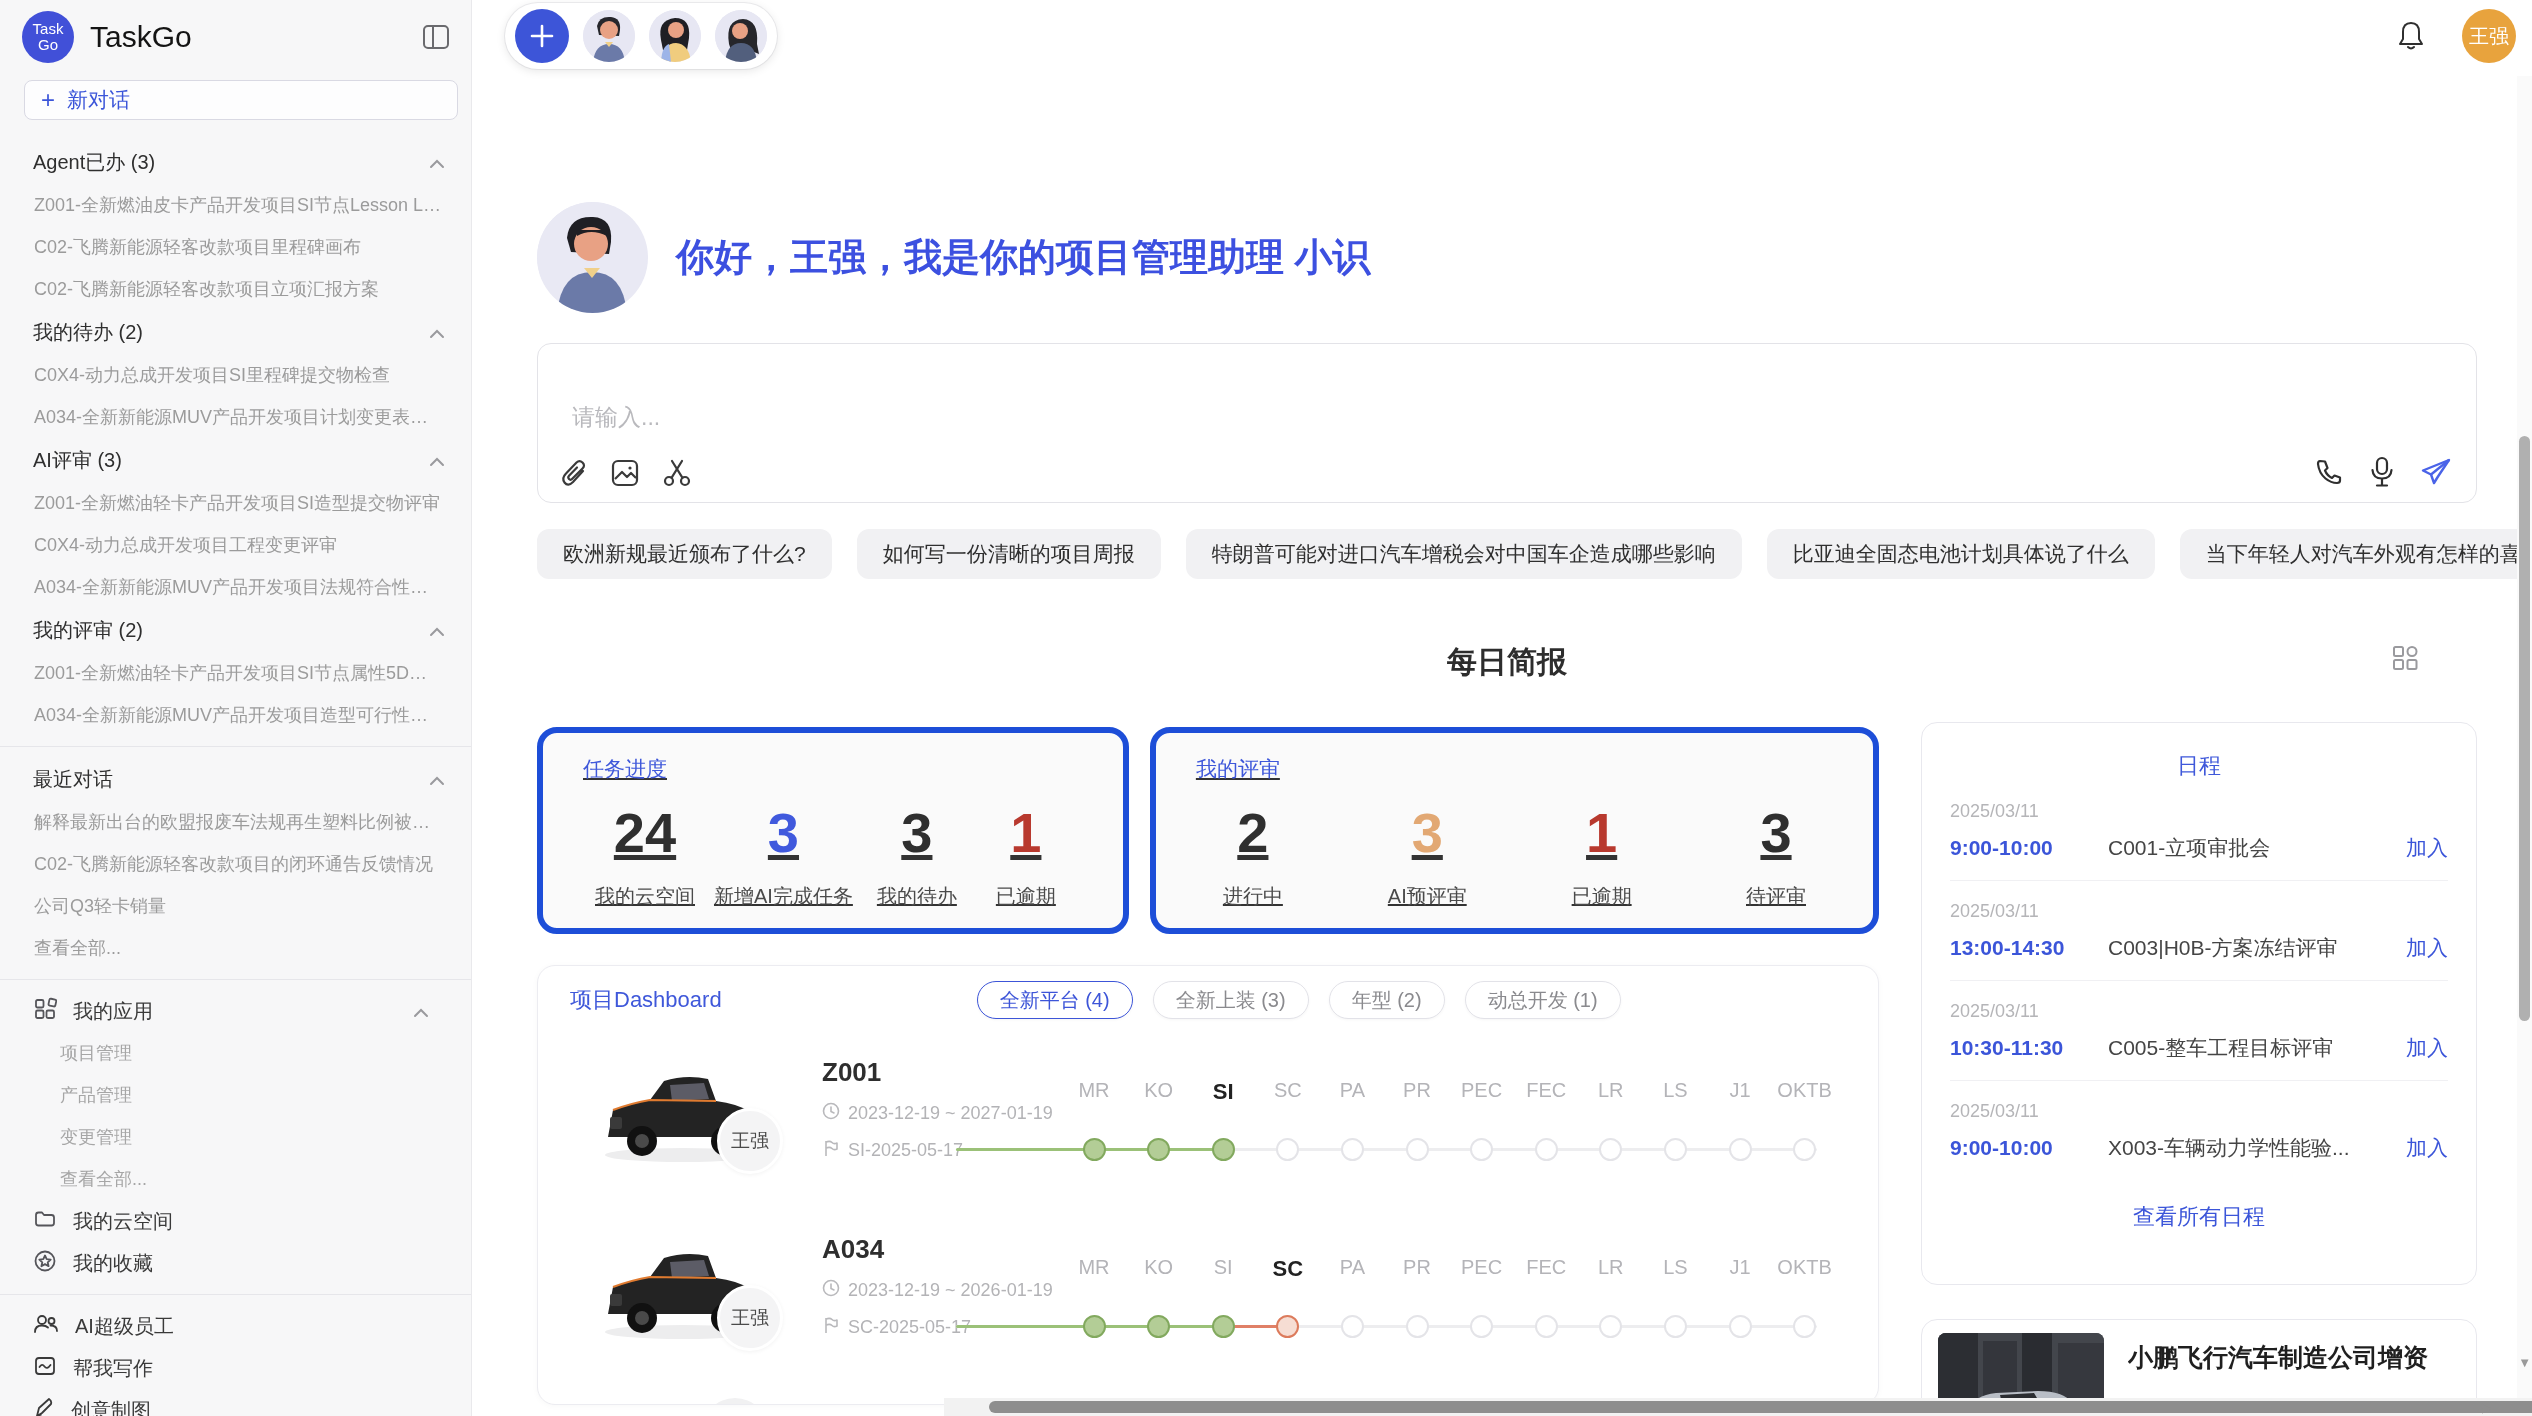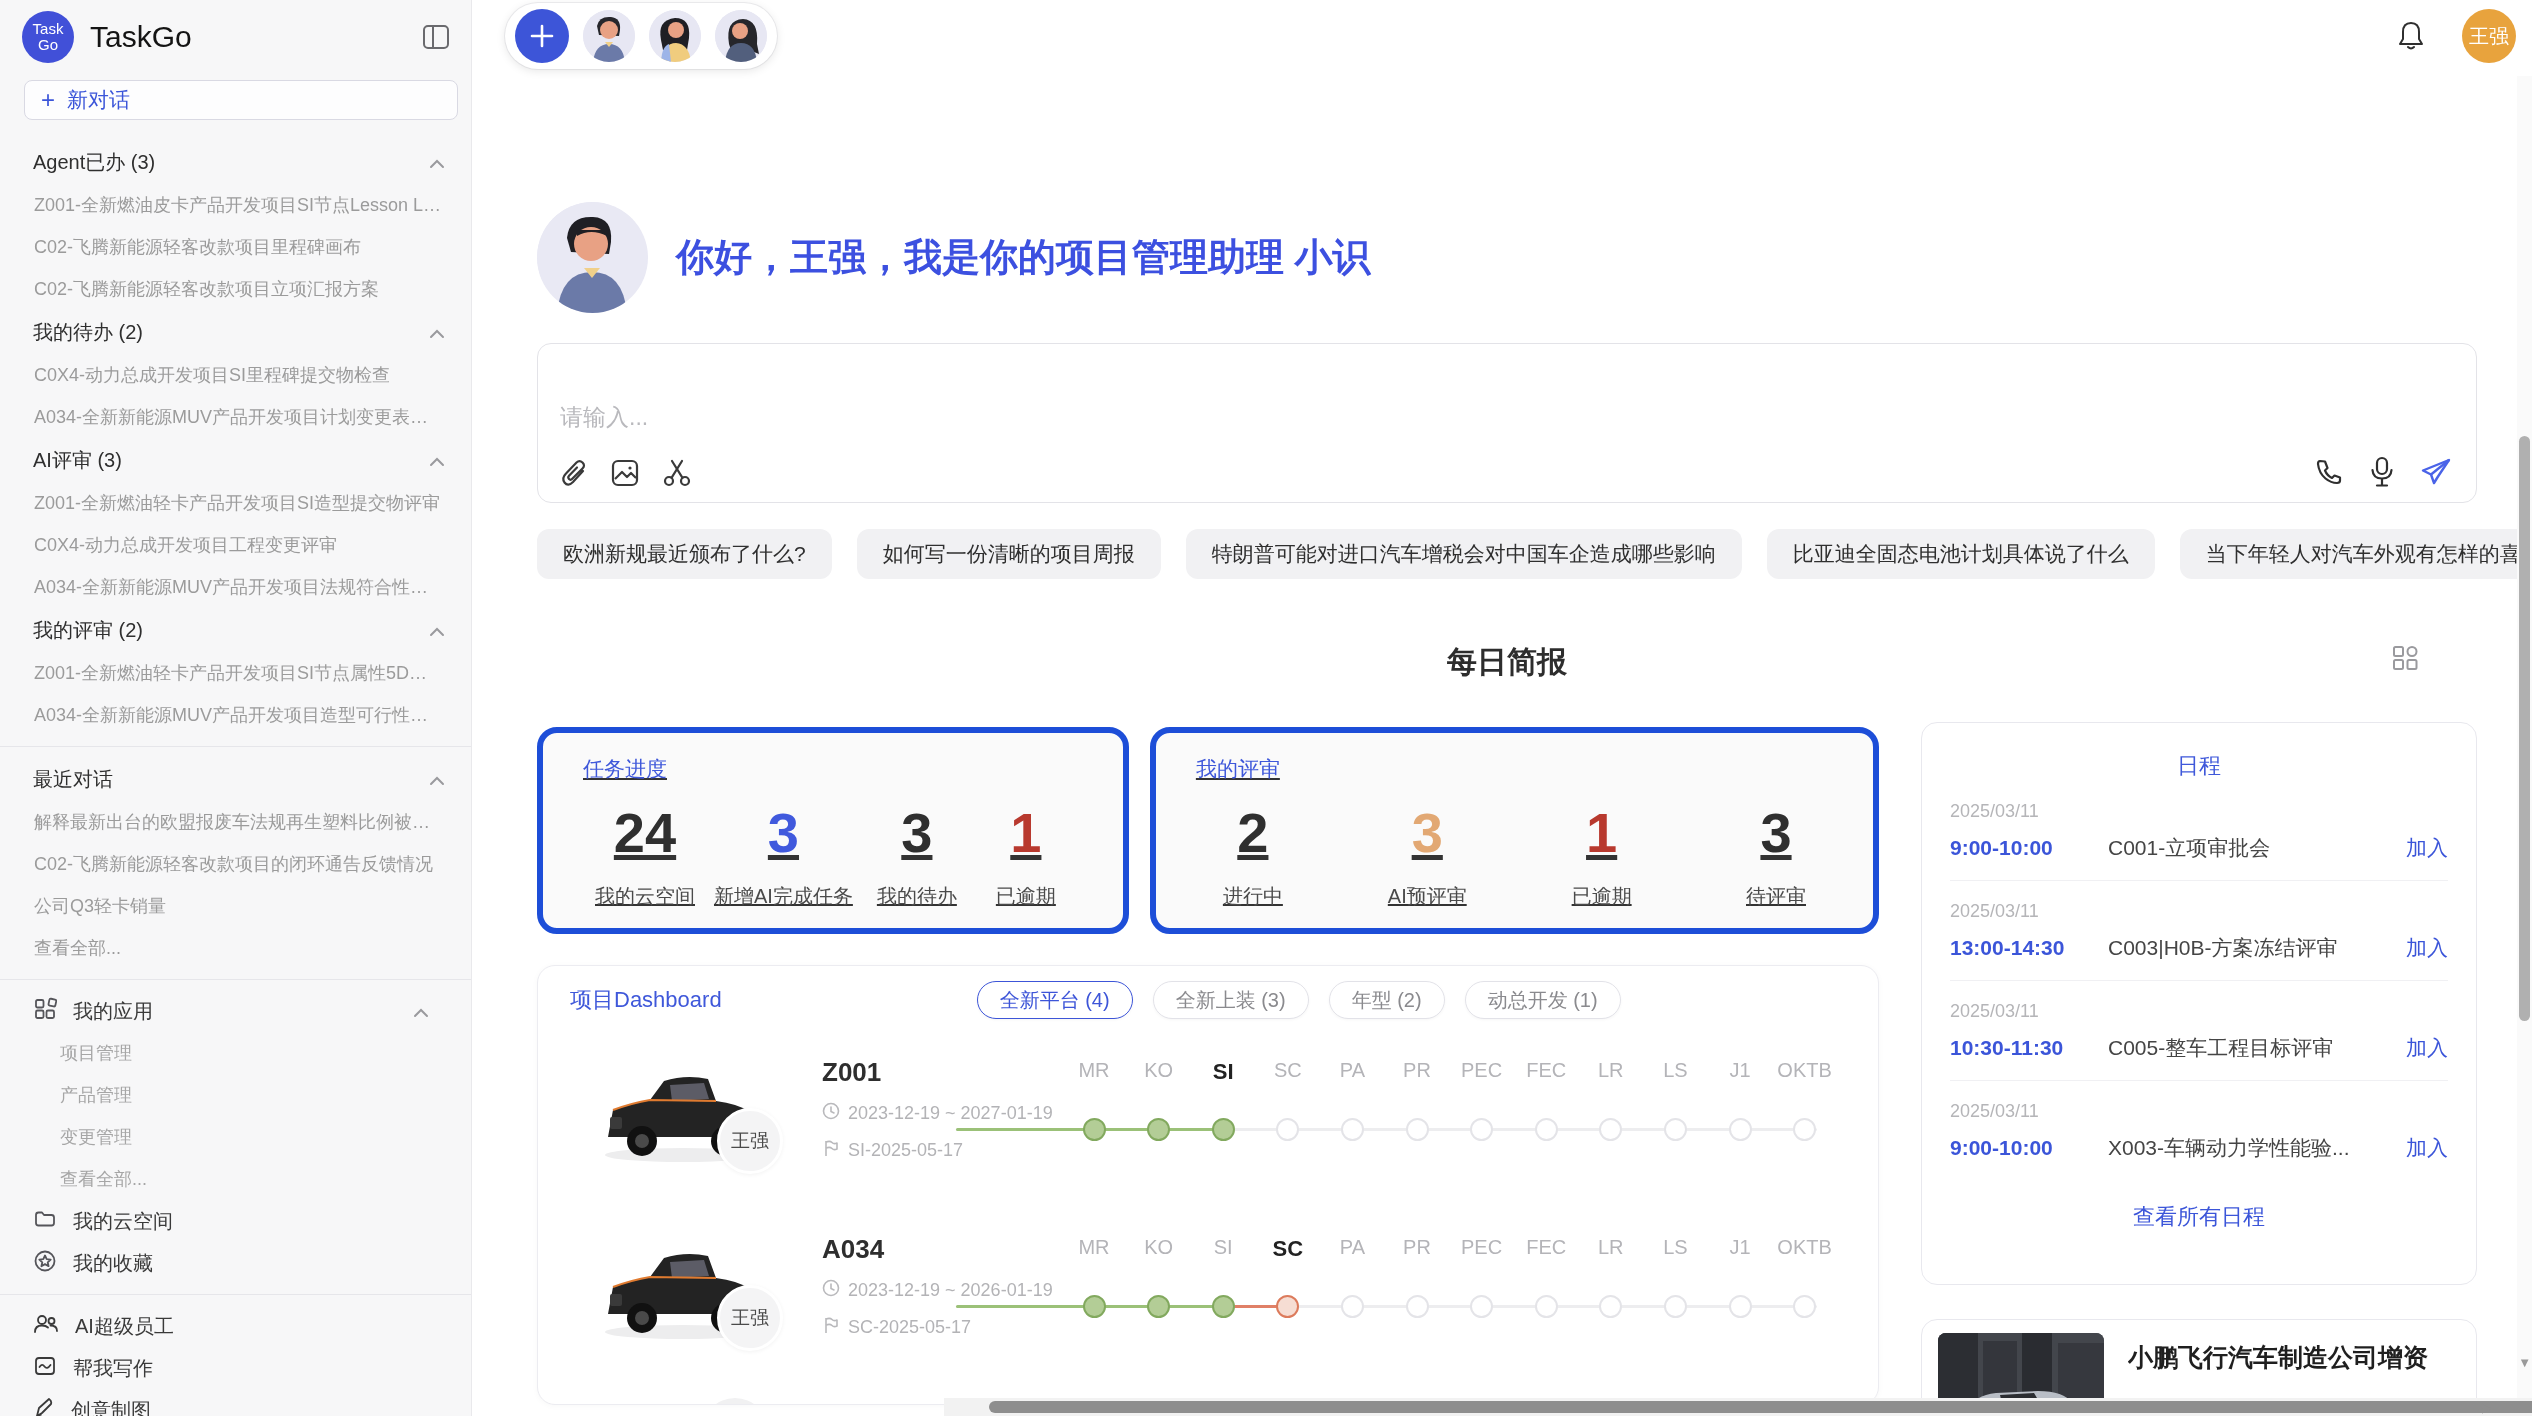--- a/index.html
+++ b/index.html
@@ -32,21 +32,21 @@
   .pill-plus { width:54px; height:54px; border-radius:50%; background:#3d55d8; color:#fff; display:flex; align-items:center; justify-content:center; cursor:pointer; }
   .avatar-sm { width:52px; height:52px; border-radius:50%; background:#e7e7f3; overflow:hidden; cursor:pointer; }
   .topbar-right { position:absolute; right:16px; top:0; height:72px; display:flex; align-items:center; gap:36px; }
   .bell { width:30px; height:34px; cursor:pointer; }
   .user-avatar { width:54px; height:54px; border-radius:50%; background:#e8a33d; color:#fff; font-size:20px; display:flex; align-items:center; justify-content:center; cursor:pointer; }
 
   .greeting { display:flex; align-items:center; margin-top:201px; height:113px; }
   .greet-avatar { width:111px; height:111px; border-radius:50%; background:#e9e9f4; overflow:hidden; flex:0 0 auto; }
   .greet-text { margin-left:28px; font-size:38px; font-weight:700; color:#3c50e0; }
 
-  .input-card { margin-top:29px; height:160px; border:1px solid #e3e3e8; border-radius:14px; background:#fff; position:relative; }
+  .input-card { margin-top:29px; height:160px; border:1px solid #e3e3e8; border-radius:14px; background:#fff; position:relative;padding-left:12px; }
   .input-card textarea { width:100%; height:86px; border:none; outline:none; resize:none; font-family:"Liberation Sans",sans-serif; font-size:23px; color:#333; padding:58px 22px 0 22px; background:transparent; }
   .input-card textarea::placeholder { color:#b9b9bd; }
   .input-icons-left { position:absolute; left:22px; bottom:14px; display:flex; gap:22px; align-items:center; }
   .input-icons-right { position:absolute; right:24px; bottom:14px; display:flex; gap:26px; align-items:center; }
   .icon-btn { cursor:pointer; display:flex; align-items:center; }
 
   .chips { display:flex; gap:25px; margin-top:26px; }
   .chip { height:50px; background:#f1f1f3; border-radius:12px; display:flex; align-items:center; padding:0 26px; font-size:21px; color:#2f2f2f; white-space:nowrap; cursor:pointer; }
 
   .brief-title-row { position:relative; margin-top:63px; height:34px; }
@@ -73,21 +73,21 @@
   .dash-tabs { display:flex; gap:20px; margin-left:255px; }
   .tab { height:38px; border-radius:19px; border:1px solid #e2e2e8; background:#fff; color:#8a8a8e; font-size:20px; display:flex; align-items:center; padding:0 22px; cursor:pointer; box-shadow:0 1px 3px rgba(0,0,0,.04); white-space:nowrap; }
   .tab.active { border-color:#3d55d8; color:#3d55d8; }
 
   .proj-row { position:relative; height:150px; margin-top:27px; }
   .proj-truck { position:absolute; left:36px; top:8px; width:170px; height:120px; }
   .proj-badge { position:absolute; left:155px; top:61px; width:66px; height:66px; border-radius:50%; background:#f4f4f5; border:3px solid #fff; display:flex; align-items:center; justify-content:center; font-size:19px; color:#4a4a4a; box-shadow:0 1px 4px rgba(0,0,0,.05); }
   .proj-info { position:absolute; left:260px; top:10px; width:300px; }
   .proj-code { font-size:26px; font-weight:700; color:#2e2e2e; }
   .proj-meta { display:flex; align-items:center; margin-top:14px; font-size:18px; color:#b3b3b6; gap:8px; white-space:nowrap; }
-  .rail { position:absolute; left:394px; top:12px; width:905px; height:100px; }
+  .rail { position:absolute; left:394px; top:32px; width:905px; height:100px; }
   .rail .baseline { position:absolute; left:0; top:69px; height:3px; background:#ededef; border-radius:2px; }
   .rail .seg { position:absolute; top:69px; height:3px; border-radius:2px; }
   .m-label { position:absolute; top:0; width:84px; text-align:center; font-size:20px; color:#b4b4b8; }
   .m-label.current { color:#222; font-weight:700; font-size:22px; }
   .m-circle { position:absolute; top:59px; width:23px; height:23px; border-radius:50%; background:#fff; border:2px solid #e4e4e8; }
   .m-circle.done { background:#b3cd96; border-color:#82a95e; }
   .m-circle.overdue { background:#f6ddd3; border-color:#dc7b5c; }
   .row-sliver { position:relative; height:40px; margin-top:12px; }
   .row-sliver .circ { position:absolute; left:140px; top:12px; width:66px; height:66px; border-radius:50%; background:#f1f1f2; }
 

